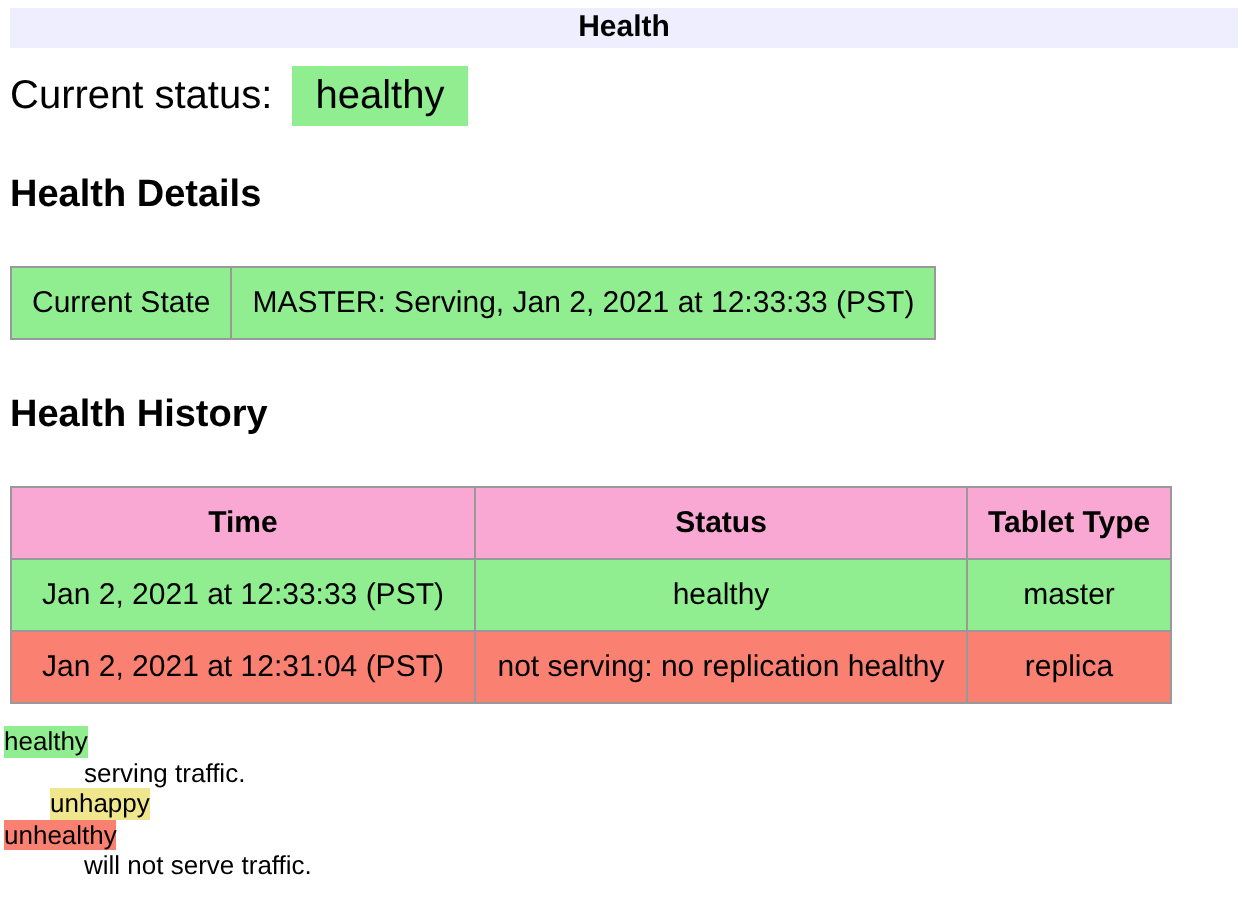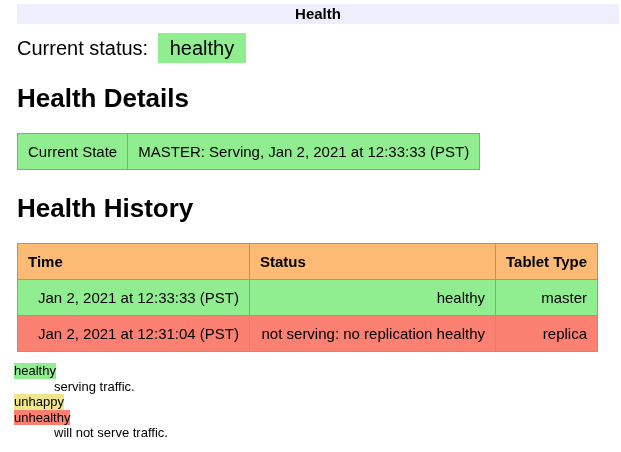--- a/index.html
+++ b/index.html
@@ -7,21 +7,20 @@
     padding: 0;
     background: #ffffff;
     color: #000000;
     font-family: "Liberation Sans", "DejaVu Sans", sans-serif;
   }
   .page {
     width: 621px;
     height: 452px;
     overflow: hidden;
     box-sizing: border-box;
-    padding-left: 12px;
   }
   
   .header-bar {
     margin: 4px 2px 0 5px;
     background-color: var(--header-bg, #EEEEFF);
     text-align: center;
     font-size: 15px;
     font-weight: bold;
     line-height: 14px;
     padding: 3px 0;
@@ -30,50 +29,50 @@
   .current-status {
     margin: 13px 16px 0 5px;
     font-size: 20px;
   }
   [data-name="current-status-badge"] {
     padding: 4px 12px;
     margin-left: 4px;
   }
   
   h2.section-heading {
-    font-size: 26px;
+    font-size: 19px;
     font-weight: bold;
     margin: 27px 0 0 5px;
     line-height: 22px;
   }
   
   table.status-table {
     border-collapse: collapse;
     margin: 24px 0 0 5px;
     font-size: 15px;
   }
   table.status-table th,
   table.status-table td {
     border: 1px solid var(--border, #999999);
     padding: 9px 10px;
-    text-align: right;
+    text-align: center;
     white-space: nowrap;
   }
   table.status-table th {
-    text-align: left;
+    text-align: center;
     font-weight: bold;
-    background: #fdba74;
+    background: #f9a8d4;
   }
   [data-name="history-table"] {
     width: 580px;
     table-layout: fixed;
   }
   
   .healthy   { background-color: var(--healthy, #90EE90); }
-  .unhappy   { background-color: var(--unhappy, #F0E68C); }
+  .unhappy   { background-color: var(--unhappy, #F0E68C); margin-left: 23px; }
   .unhealthy { background-color: var(--unhealthy, #FA8072); }
   
   dl.legend {
     margin: 11px 0 0 2px;
     font-size: 13px;
     line-height: 15.5px;
   }
   dl.legend dt {
     width: fit-content;
   }

